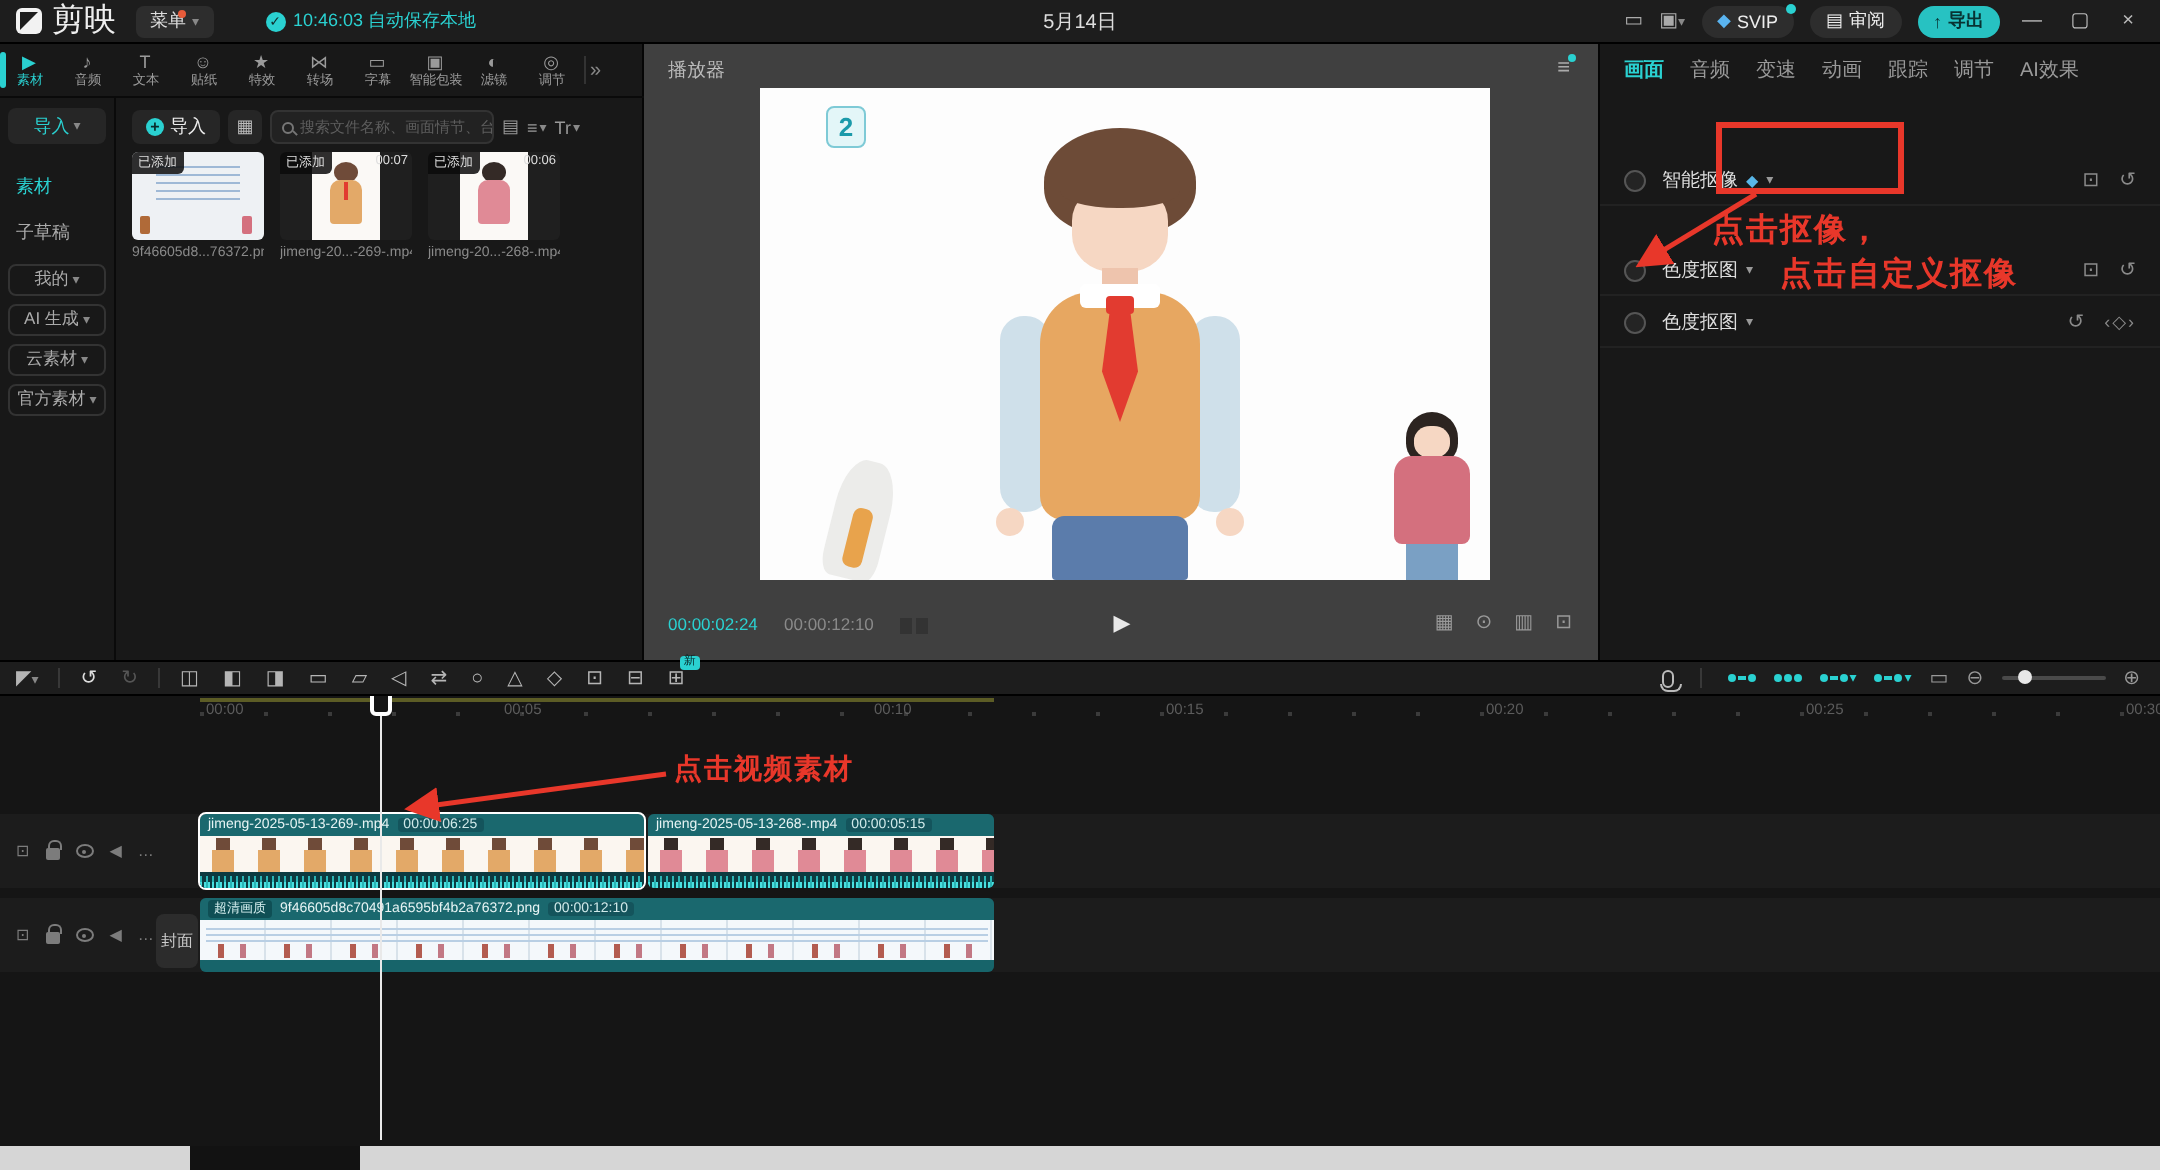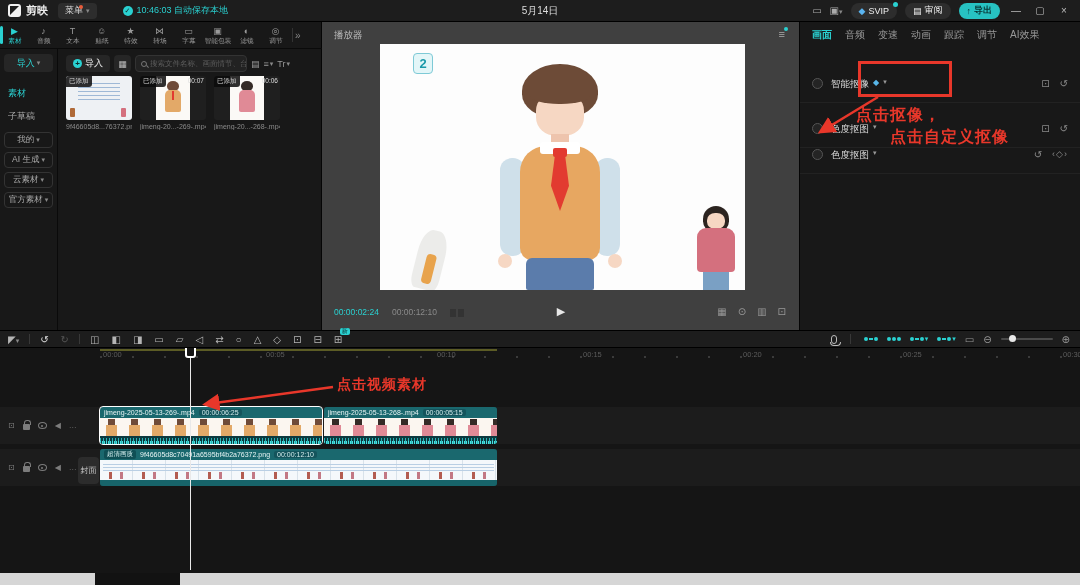--- a/index.html
+++ b/index.html
@@ -4,21 +4,21 @@
 <style>
   * { margin:0; padding:0; box-sizing:border-box; }
   html,body { width:1080px; height:585px; background:#0e0e0e; font-family:"Liberation Sans","DejaVu Sans",sans-serif; overflow:hidden; }
   #app { position:relative; width:1080px; height:585px; background:#141414; color:#ccc; }
   .row { display:flex; align-items:center; }
 
   
   .titlebar { position:absolute; left:0; top:0; width:1080px; height:22px; background:#1d1d1d; display:flex; align-items:center; border-bottom:1px solid #000; }
   .logo-mark { width:13px; height:13px; background:#f2f2f2; border-radius:3px; margin:0 5px 0 8px; position:relative; }
   .logo-mark::after { content:""; position:absolute; left:2px; top:2px; right:2px; bottom:2px; background:#1d1d1d; clip-path:polygon(0 0,100% 0,0 100%); }
-  .logo-text { color:#eee; font-size:11px; font-weight:bold; margin-right:10px; }
+  .logo-text { color:#eee; font-size:16px; font-weight:normal; margin-right:10px; }
   .menu-chip { background:#2d2d2d; border-radius:4px; height:16px; padding:0 7px; display:flex; align-items:center; gap:3px; font-size:9px; color:#ddd; position:relative; }
   .menu-chip .dot { width:4px; height:4px; border-radius:50%; background:#e85b3a; position:absolute; top:2px; right:14px; }
   .autosave { display:flex; align-items:center; gap:4px; margin-left:26px; color:#2ad1d1; font-size:9px; }
   .autosave .chk { width:10px; height:10px; border-radius:50%; background:#2ad1d1; color:#102a2a; font-size:7px; display:flex; align-items:center; justify-content:center; font-weight:bold; }
   .tb-center { position:absolute; left:0; right:0; text-align:center; font-size:10px; color:#ddd; pointer-events:none; }
   .tb-right { margin-left:auto; display:flex; align-items:center; gap:8px; padding-right:8px; }
   .tb-ic { color:#aaa; font-size:10px; }
   .chip { background:#2d2d2d; border-radius:9px; height:16px; display:flex; align-items:center; gap:3px; padding:0 8px; font-size:9px; color:#eee; position:relative; }
   .chip.svip .gem { color:#5ab4f0; font-size:9px; }
   .chip.svip .tdot { position:absolute; top:-1px; right:-1px; width:5px; height:5px; border-radius:50%; background:#2ad1d1; }
@@ -108,21 +108,21 @@
   .tc-grids { position:absolute; left:128px; top:5px; width:16px; height:8px; background:repeating-linear-gradient(90deg,#333 0 6px,transparent 6px 8px); }
   .p-play { position:absolute; left:50%; transform:translateX(-50%); top:1px; color:#e8e8e8; font-size:11px; }
   .p-right { position:absolute; right:14px; top:2px; display:flex; gap:11px; color:#999; font-size:10px; }
 
   
   .itabs { display:flex; gap:13px; padding:6px 0 0 12px; font-size:10px; color:#999; }
   .itabs .it.active { color:#2ad1d1; font-weight:bold; }
   .isubtabs { display:flex; margin-top:10px; }
   .isub { width:65px; text-align:center; font-size:10px; color:#aaa; line-height:20px; }
   .isub .pill { display:inline-block; background:#3d3d3d; color:#eee; border-radius:11px; padding:0 13px; line-height:20px; }
-  .irow { position:absolute; left:0; width:280px; height:25px; display:flex; align-items:flex-start; border-bottom:1px solid #222; }
+  .irow { position:absolute; left:0; width:280px; height:25px; display:flex; align-items:center; border-bottom:1px solid #222; }
   .tog { width:11px; height:11px; border-radius:50%; border:1.5px solid #555; background:#242424; margin:0 8px 0 12px; flex:none; }
   .ilabel { font-size:9.5px; color:#ddd; }
   .igem { color:#58b6e8; font-size:8px; margin-left:4px; }
   .icaret { font-size:7px; color:#999; margin-left:4px; }
   .iright { margin-left:auto; display:flex; gap:10px; padding-right:12px; color:#8a8a8a; font-size:10px; }
   .kfgroup { font-size:9px; letter-spacing:1px; color:#8a8a8a; }
   .redbox { position:absolute; left:858px; top:61px; width:94px; height:36px; border:3px solid #e8372a; z-index:20; }
   .red-text { position:absolute; color:#e8372a; font-weight:bold; font-size:16px; letter-spacing:1px; z-index:21; white-space:nowrap; }
 
   
@@ -495,21 +495,21 @@
         </span>
       <span class="gray-ic">⊕</span>
     </span>
   </div>
 
   <div class="timeline">
     <div class="ruler">
       <div class="olive"></div>
       <div class="ticks"></div>
       <span class="rlabel" style="left:103px">00:00</span>
-      <span class="rlabel" style="left:266px">00:05</span>
+      <span class="rlabel" style="left:252px">00:05</span>
       <span class="rlabel" style="left:437px">00:10</span>
       <span class="rlabel" style="left:583px">00:15</span>
       <span class="rlabel" style="left:743px">00:20</span>
       <span class="rlabel" style="left:903px">00:25</span>
       <span class="rlabel" style="left:1063px">00:30</span>
     </div>
 
     <div class="lane" style="top:59px"></div>
     <div class="lane" style="top:101px"></div>
 

